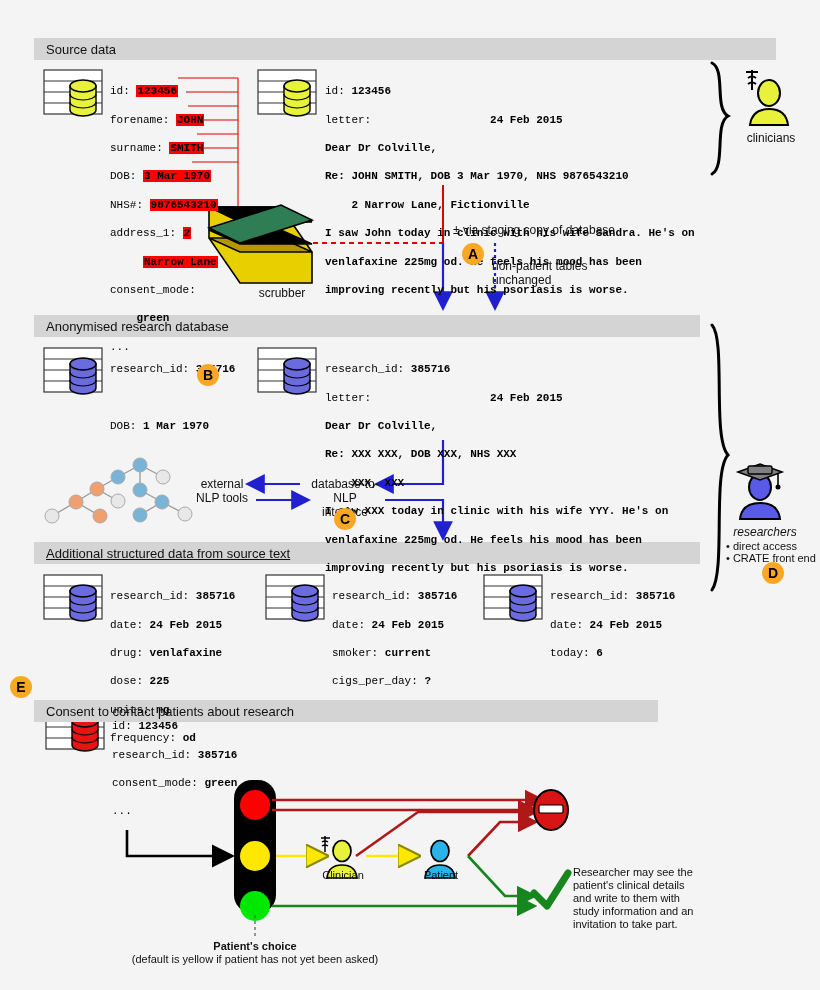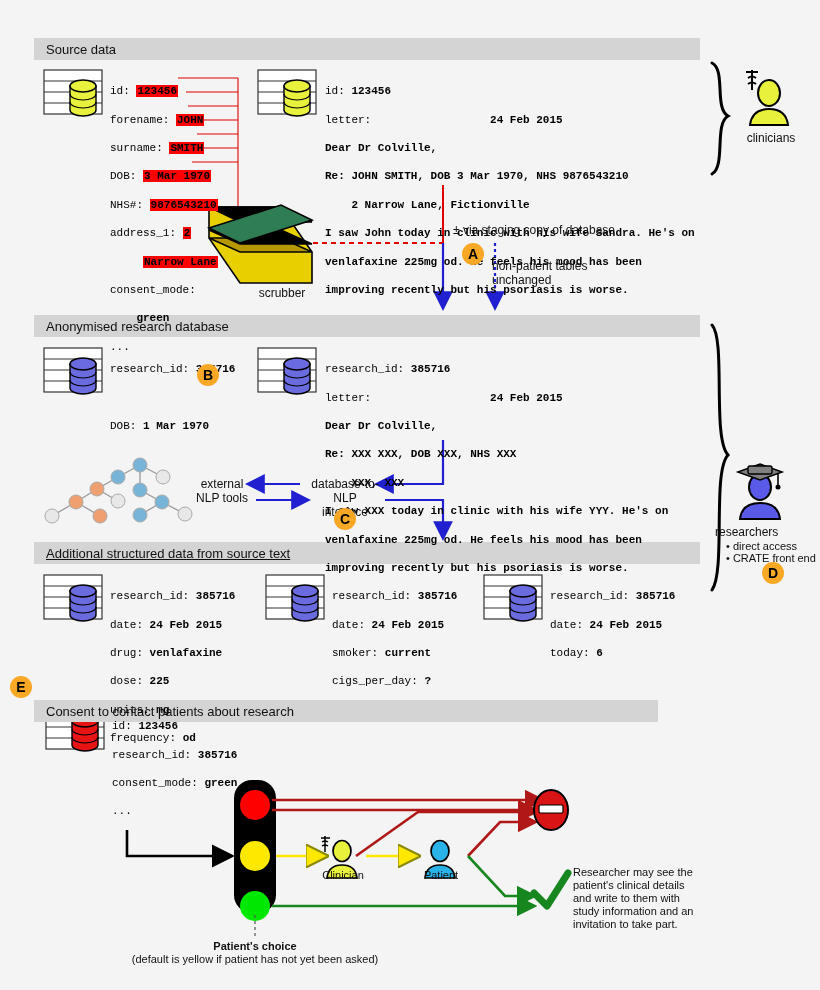--- a/index.html
+++ b/index.html
@@ -327,21 +327,21 @@
     <g>
       <ellipse cx="551" cy="810" rx="17" ry="20" fill="#d81414" stroke="#000" stroke-width="2"></ellipse>
       <rect x="539" y="805" width="24" height="8" rx="1.5" fill="#fff" stroke="#000" stroke-width="1.2"></rect>
     </g>
 
     <g>
       <path d="M534,893 L547,906 L568,873" stroke="#18861e" stroke-width="7" fill="none" stroke-linecap="round" stroke-linejoin="round"></path>
     </g>
   </svg>
 
-  <div class="secbar" style="left:34px;top:38px;width:666px;">
+  <div class="secbar" style="left:34px;top:38px;width:742px;">
     <span>Source data</span>
   </div>
 
   <div class="secbar" style="left:34px;top:315px;width:666px;">
     <span>Anonymised research database</span>
   </div>
 
   <div class="secbar" style="left:34px;top:542px;width:666px;text-decoration:underline;">
     <span>Additional structured data from source text</span>
   </div>
@@ -405,21 +405,21 @@
   </div>
 
   <div class="lbl" style="left:186px;top:477px;width:72px;text-align:center;white-space:pre-line;">external
 NLP tools</div>
 
   <div class="lbl" style="left:302px;top:477px;width:86px;text-align:center;white-space:pre-line;">database-to-NLP
 interface</div>
 
   <div class="marker" style="left:334px;top:508px;">C</div>
 
-  <div class="lbl" style="left:715px;top:525px;width:100px;text-align:left;font-size:12px;">researchers</div>
+  <div class="lbl" style="left:715px;top:525px;width:100px;text-align:center;font-size:12px;font-style:italic;">researchers</div>
   <div class="lbl sm" style="left:726px;top:540px;">• direct access</div>
   <div class="lbl sm" style="left:726px;top:552px;">• CRATE front end</div>
 
   <div class="marker" style="left:762px;top:562px;">D</div>
 
   <div class="mono" style="left:110px;top:575px;">
 <div><span>research_id: </span><b>385716</b></div>
 <div><span>date: </span><b>24 Feb 2015</b></div>
 <div><span>drug: </span><b>venlafaxine</b></div>
 <div><span>dose: </span><b>225</b></div>

